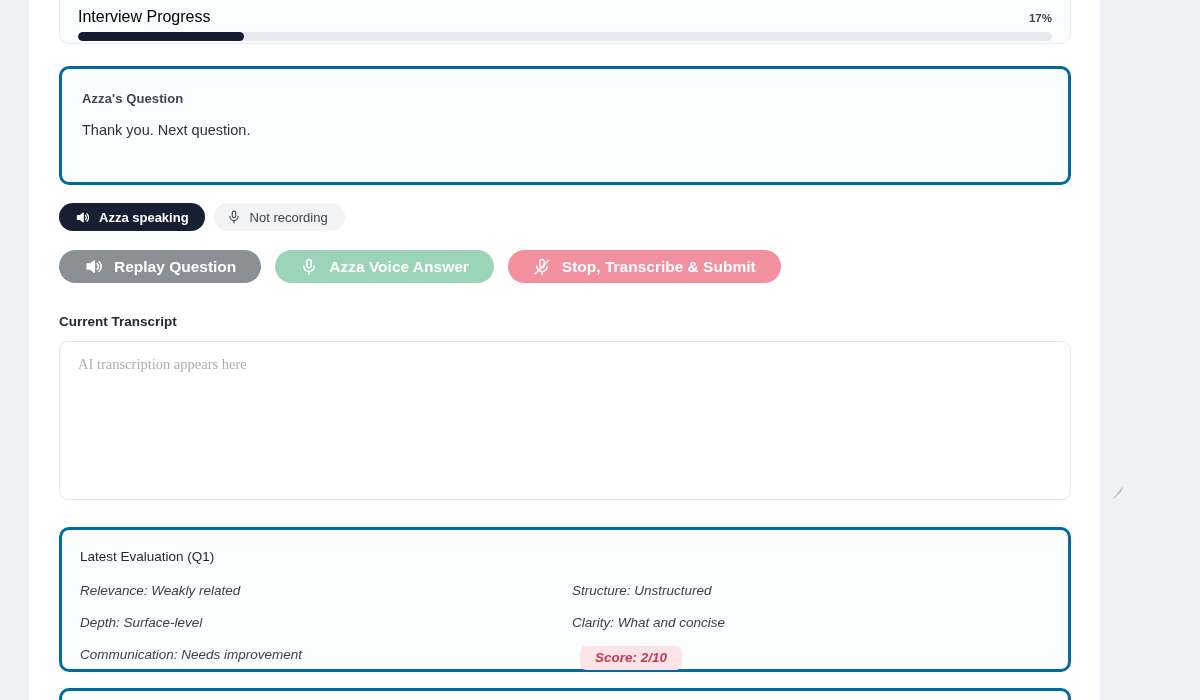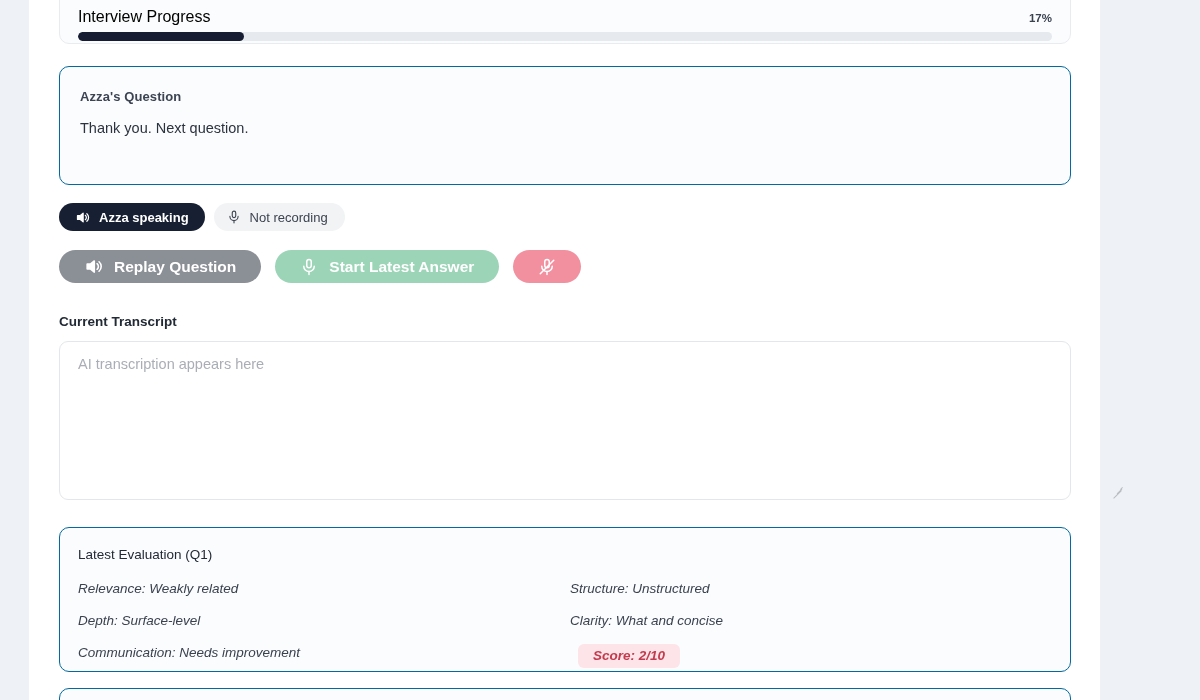--- a/index.html
+++ b/index.html
@@ -46,21 +46,21 @@
   .content {
     position: absolute;
     left: 59px;
     top: 0;
     width: 1012px;
   }
 
   
   .card {
     background: #fbfcfd;
-    border: 1px solid #0369a1;
+    border: 3px solid #0369a1;
     border-radius: 10px;
     box-sizing: border-box;
   }
 
   
   .progress-card {
     position: absolute;
     left: 0;
     top: -28px;
     width: 1012px;
@@ -195,21 +195,21 @@
     position: absolute;
     left: 0;
     top: 341px;
     width: 1012px;
     height: 159px;
     background: #ffffff;
     border: 1px solid #e3e7eb;
     border-radius: 9px;
     box-sizing: border-box;
     padding: 14px 18px;
-    font-family: Liberation Sans, sans-serif;
+    font-family: Liberation Serif, serif;
     font-size: 14.5px;
     color: #2c3340;
     resize: none;
     outline: none;
   }
   .transcript-box::placeholder { color: #a9aeb6; }
   .resize-grip {
     position: absolute;
     left: 1052px;
     top: 485px;
@@ -338,32 +338,33 @@
       </button>
 
       <button class="action-btn btn-start">
         <span>
           <svg width="18" height="18" viewBox="0 0 24 24" fill="none" stroke="#ffffff" stroke-width="2" stroke-linecap="round" stroke-linejoin="round">
             <rect x="9" y="2" width="6" height="11" rx="3"></rect>
             <path d="M5 11a7 7 0 0 0 14 0"></path>
             <line x1="12" y1="18" x2="12" y2="22"></line>
           </svg>
         </span>
-        <span>Start Latest Answer</span>
+        <span>Azza Voice Answer</span>
       </button>
 
       <button class="action-btn btn-stop">
         <span>
           <svg width="18" height="18" viewBox="0 0 24 24" fill="none" stroke="#ffffff" stroke-width="2" stroke-linecap="round" stroke-linejoin="round">
             <rect x="9" y="2" width="6" height="11" rx="3"></rect>
             <path d="M5 11a7 7 0 0 0 14 0"></path>
             <line x1="12" y1="18" x2="12" y2="22"></line>
             <line x1="3" y1="21" x2="21" y2="3"></line>
           </svg>
         </span>
+        <span>Stop, Transcribe &amp; Submit</span>
       </button>
     </div>
 
     <div class="transcript-label">Current Transcript</div>
     <textarea class="transcript-box" placeholder="AI transcription appears here" style=""></textarea>
     <div class="resize-grip">
       <i></i>
         <i></i>
         <i></i>
     </div>

